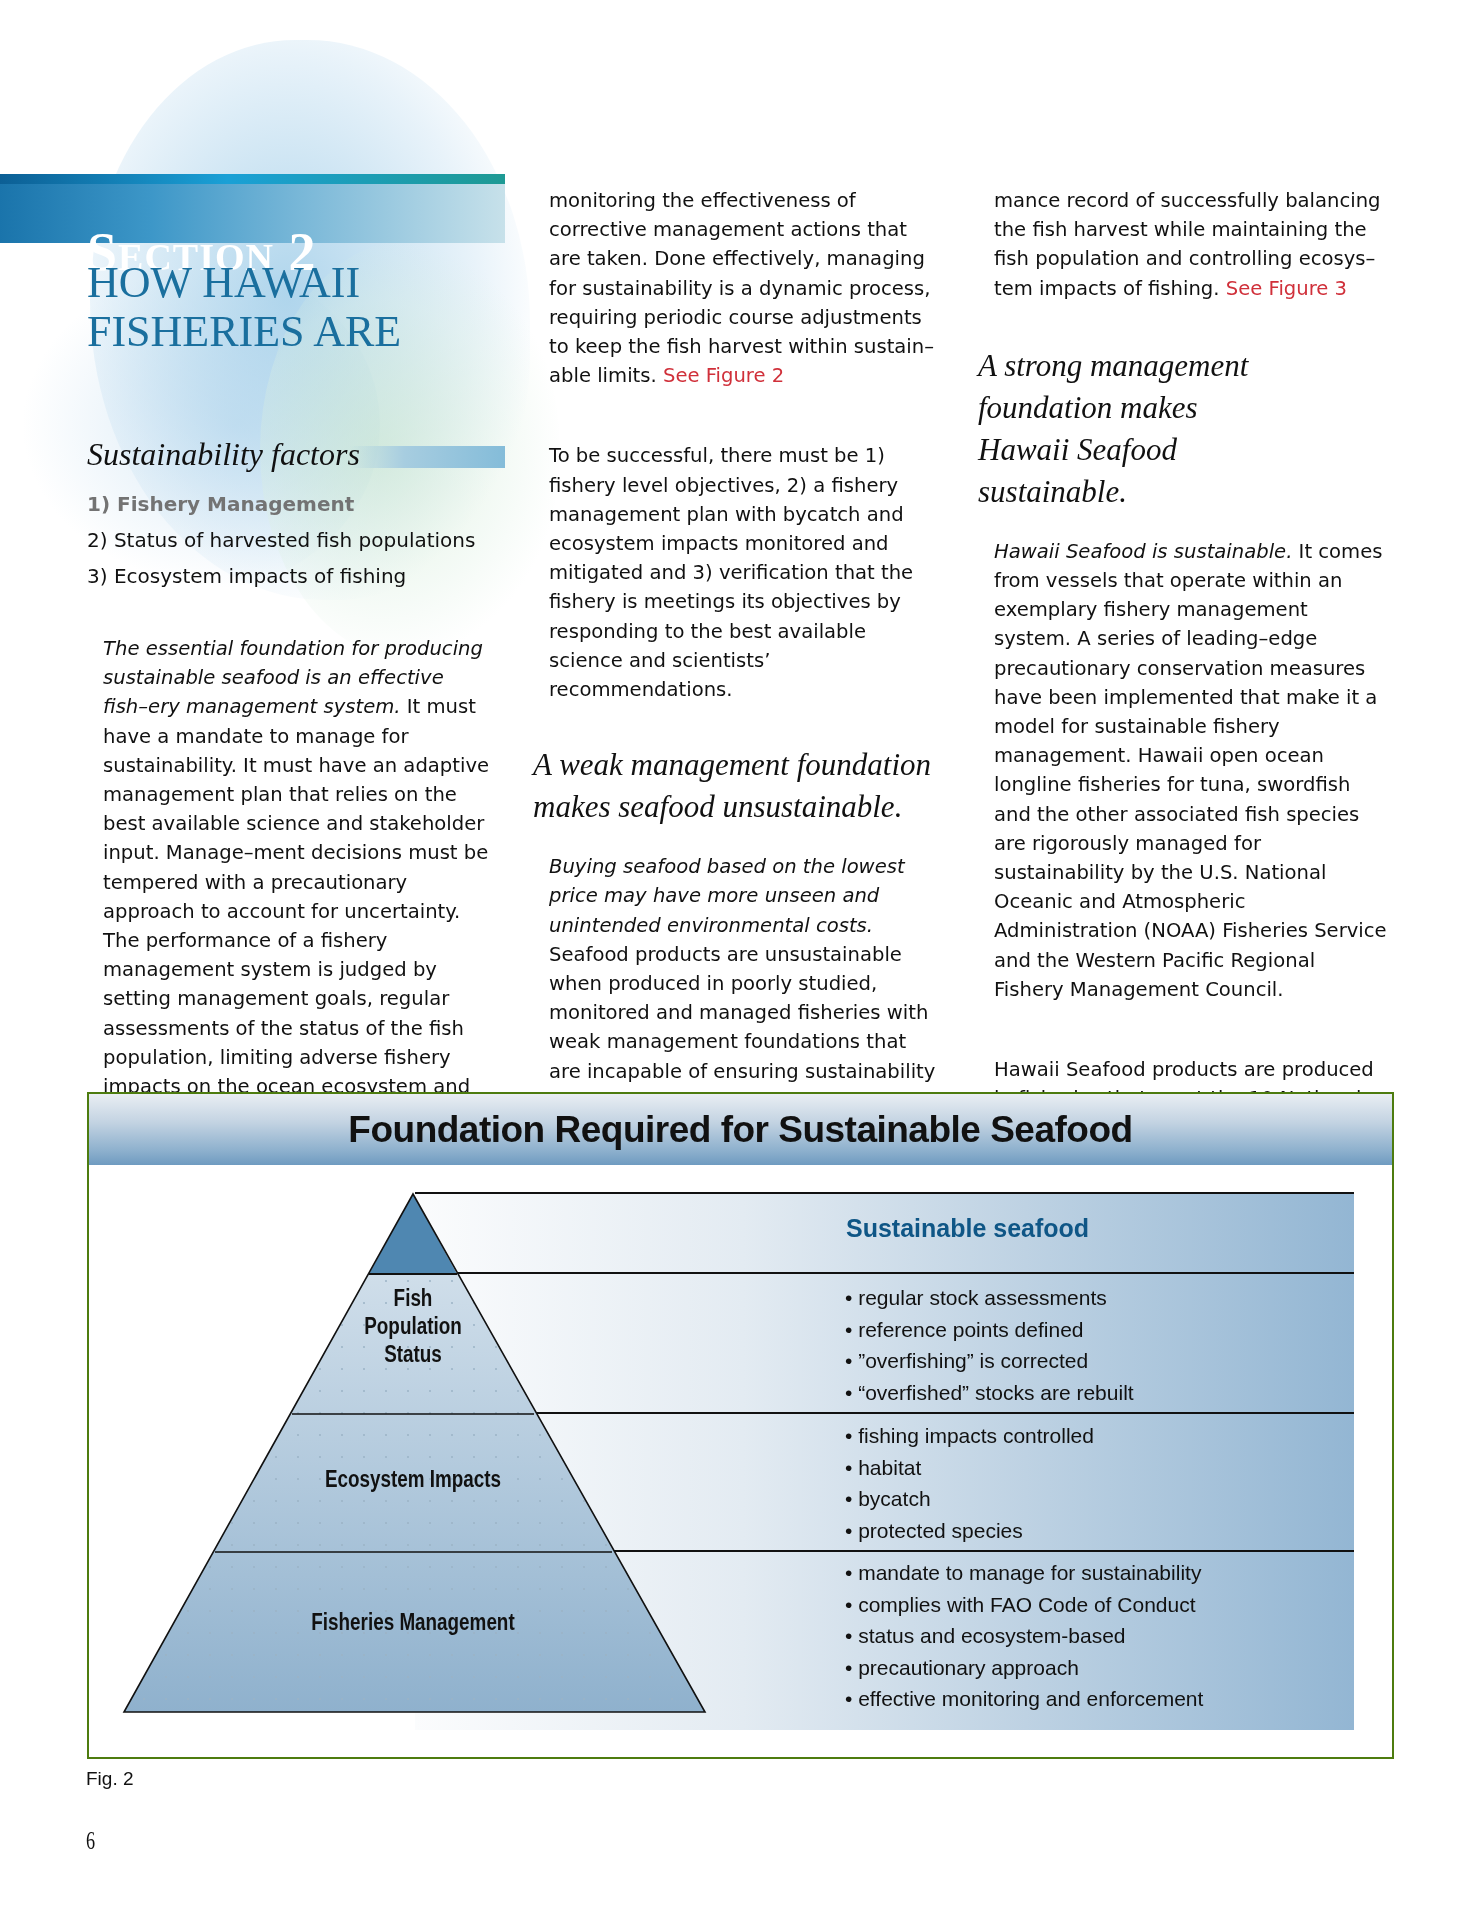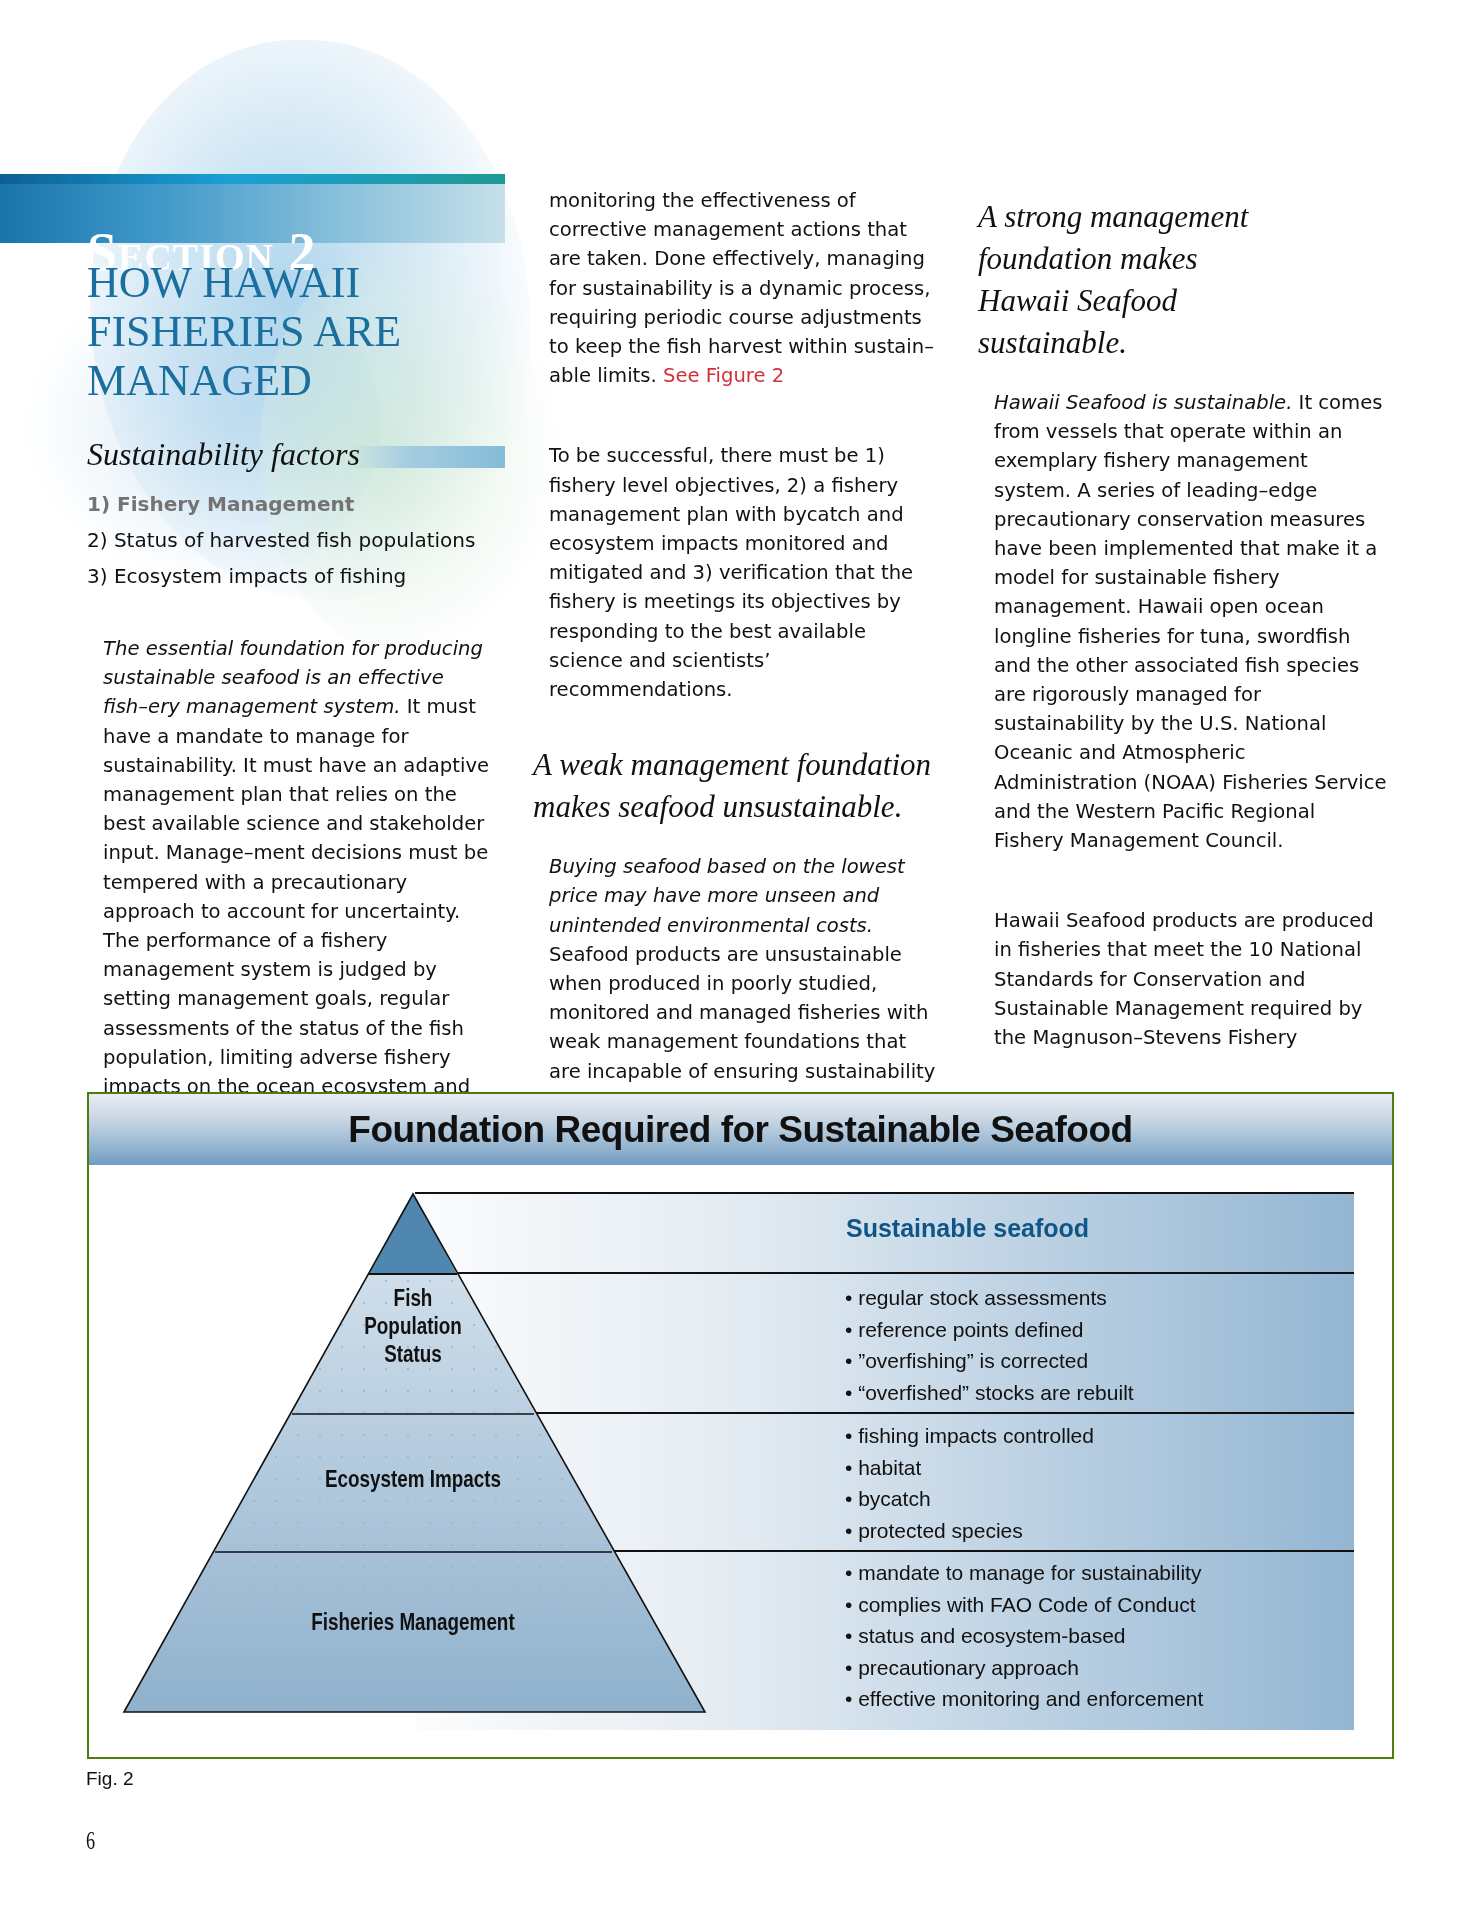--- a/index.html
+++ b/index.html
@@ -58,21 +58,20 @@
 <div class="abs blob1"></div>
 <div class="abs blob2"></div>
 
 <div class="abs band"></div>
 <div class="abs band-top"></div>
 <div class="abs section-label">Section 2</div>
 
 <div class="abs title">
   <div>HOW HAWAII</div>
   <div>FISHERIES ARE</div>
-  <div>MANAGED</div>
 </div>
 
 <div class="abs sf-band"></div>
 <div class="abs sf-heading">Sustainability factors</div>
 <div class="abs factors">
   <div class="active">1) Fishery Management</div>
   <div>2) Status of harvested fish populations</div>
   <div>3) Ecosystem impacts of fishing</div>
 </div>
 
@@ -84,20 +83,21 @@
   <p><span>monitoring the effectiveness of corrective management actions that are taken. Done effectively, managing for sustainability is a dynamic process, requiring periodic course adjustments to keep the fish harvest within sustain–able limits.</span> <span class="ref">See Figure 2</span></p>
   <div class="gap"></div>
   <p>To be successful, there must be 1) fishery level objectives, 2) a fishery management plan with bycatch and ecosystem impacts monitored and mitigated and 3) verification that the fishery is meetings its objectives by responding to the best available science and scientists’ recommendations.</p>
   <div style="height:24px;"></div>
   <div class="col-h">A weak management foundation makes seafood unsustainable.</div>
   <div style="height:8px;"></div>
   <p><span class="it">Buying seafood based on the lowest price may have more unseen and unintended environmental costs.</span><span> Seafood products are unsustainable when produced in poorly studied, monitored and managed fisheries with weak management foundations that are incapable of ensuring sustainability and responsible fishing practices. The key is to know something about the management foundation and its perfor–</span></p>
 </div>
 
 <div class="abs col" style="left:978px; top:170px; width:428px;">
+  <p><span>mance record of successfully balancing the fish harvest while maintaining the fish population and controlling ecosys–tem impacts of fishing.</span> <span class="ref">See Figure 3</span></p>
   <div style="height:26px;"></div>
   <div class="col-h" style="width:300px;">A strong management foundation makes Hawaii Seafood sustainable.</div>
   <div style="height:8px;"></div>
   <p><span class="it">Hawaii Seafood is sustainable.</span><span> It comes from vessels that operate within an exemplary fishery management system. A series of leading–edge precautionary conservation measures have been implemented that make it a model for sustainable fishery management. Hawaii open ocean longline fisheries for tuna, swordfish and the other associated fish species are rigorously managed for sustainability by the U.S. National Oceanic and Atmospheric Administration (NOAA) Fisheries Service and the Western Pacific Regional Fishery Management Council.</span></p>
   <div class="gap"></div>
   <p>Hawaii Seafood products are produced in fisheries that meet the 10 National Standards for Conservation and Sustainable Management required by the Magnuson–Stevens Fishery</p>
 </div>
 
 <div class="abs fig">
   <div class="abs fig-title">Foundation Required for Sustainable Seafood</div>

